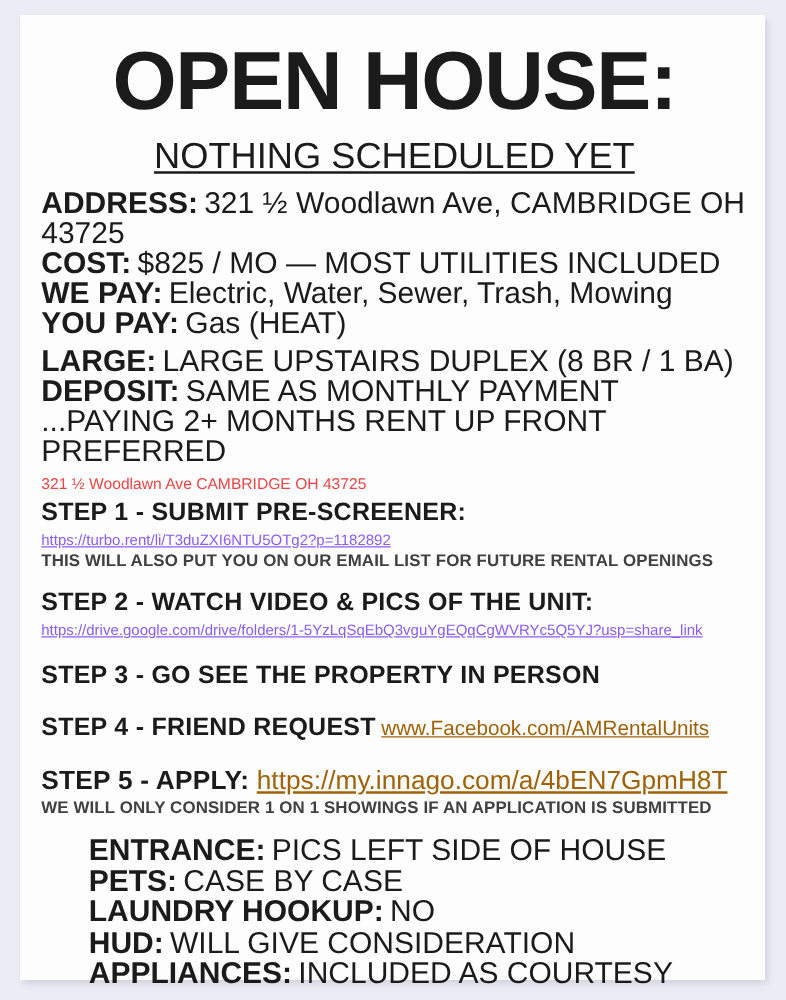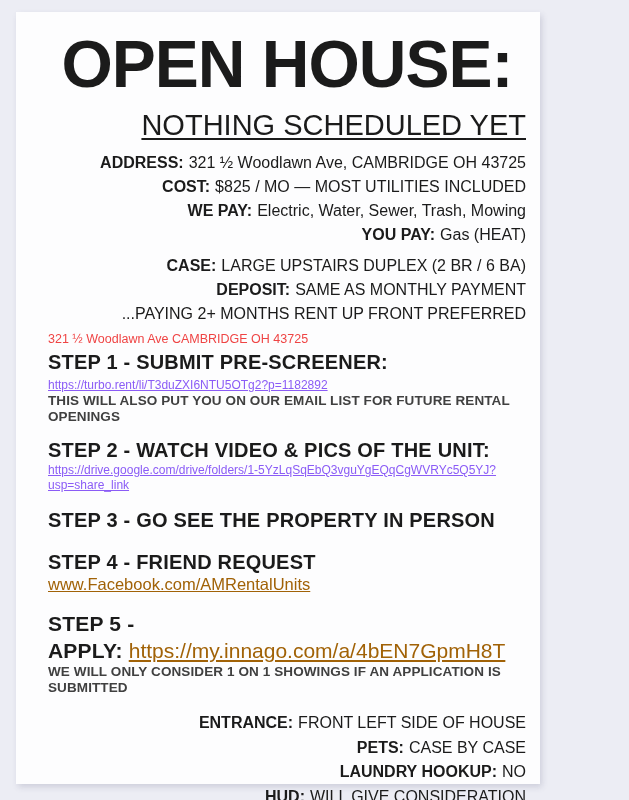--- a/index.html
+++ b/index.html
@@ -4,37 +4,37 @@
 <style>
   html,body{margin:0;padding:0;}
   body{
     width:629px;height:800px;overflow:hidden;position:relative;
     background:#ecedf4;
     font-family:"Liberation Sans","DejaVu Sans",sans-serif;
     color:#1b1b1b;
     -webkit-font-smoothing:antialiased;
   }
   .paper{
-    position:absolute;left:16px;top:12px;width:524px;height:772px;
+    position:absolute;left:16px;top:12px;width:596px;height:772px;
     background:#fdfdfe;
     box-shadow:2px 3px 6px rgba(70,70,110,.18);
     box-sizing:border-box;
-    padding:16px 14px 0 32px;
+    padding:16px 14px 0 17px;
   }
   .title{
     margin:0;text-align:center;
     font-size:66px;font-weight:700;letter-spacing:-1px;line-height:72px;
     white-space:nowrap;
   }
   .subtitle{
-    margin:8px 0 0;text-align:right;
+    margin:8px 0 0;text-align:center;
     font-size:29px;font-weight:400;line-height:34px;
     text-decoration:underline;text-underline-offset:3px;
   }
-  .line{font-size:16px;line-height:24px;text-align:right;}
+  .line{font-size:24px;line-height:24px;}
   .lbl{font-weight:700;padding-right:5px;}
   .info-block{margin-top:9px;}
   .unit-block{margin-top:7px;}
   .small-address{margin-top:6px;font-size:12.5px;line-height:15px;color:#ef4444;}
   .step{margin-top:0;}
   .step-h{font-size:20px;font-weight:700;line-height:26px;letter-spacing:.2px;}
   .link{color:#a16207;text-decoration:underline;cursor:pointer;}
   .link.sm{display:inline-block;font-size:12px;line-height:15px;color:#8b5cf6;}
   .note{font-size:13.5px;font-weight:700;line-height:16px;color:#404040;letter-spacing:.1px;}
   .step1{margin-top:2px;}
@@ -67,21 +67,21 @@
     <div class="line">
       <span class="lbl">WE PAY:</span><span>Electric, Water, Sewer, Trash, Mowing</span>
     </div>
     <div class="line">
       <span class="lbl">YOU PAY:</span><span>Gas (HEAT)</span>
     </div>
   </div>
 
   <div class="unit-block">
     <div class="line">
-      <span class="lbl">CASE:</span><span>LARGE UPSTAIRS DUPLEX (2 BR / 6 BA)</span>
+      <span class="lbl">LARGE:</span><span>LARGE UPSTAIRS DUPLEX (8 BR / 1 BA)</span>
     </div>
     <div class="line">
       <span class="lbl">DEPOSIT:</span><span>SAME AS MONTHLY PAYMENT</span>
     </div>
     <div class="line">...PAYING 2+ MONTHS RENT UP FRONT PREFERRED</div>
   </div>
 
   <div class="small-address">321 ½ Woodlawn Ave CAMBRIDGE OH 43725</div>
 
   <div class="step step1">
@@ -104,21 +104,21 @@
     <a class="link">www.Facebook.com/AMRentalUnits</a>
   </div>
 
   <div class="step step5">
     <span class="step-h">STEP 5 - APPLY:</span><a class="link link-big">https://my.innago.com/a/4bEN7GpmH8T</a>
     <div class="note">WE WILL ONLY CONSIDER 1 ON 1 SHOWINGS IF AN APPLICATION IS SUBMITTED</div>
   </div>
 
   <div class="details">
     <div class="line">
-      <span class="lbl">ENTRANCE:</span><span>FRONT LEFT SIDE OF HOUSE</span>
+      <span class="lbl">ENTRANCE:</span><span>PICS LEFT SIDE OF HOUSE</span>
     </div>
     <div class="line">
       <span class="lbl">PETS:</span><span>CASE BY CASE</span>
     </div>
     <div class="line">
       <span class="lbl">LAUNDRY HOOKUP:</span><span>NO</span>
     </div>
     <div class="line">
       <span class="lbl">HUD:</span><span>WILL GIVE CONSIDERATION</span>
     </div>

